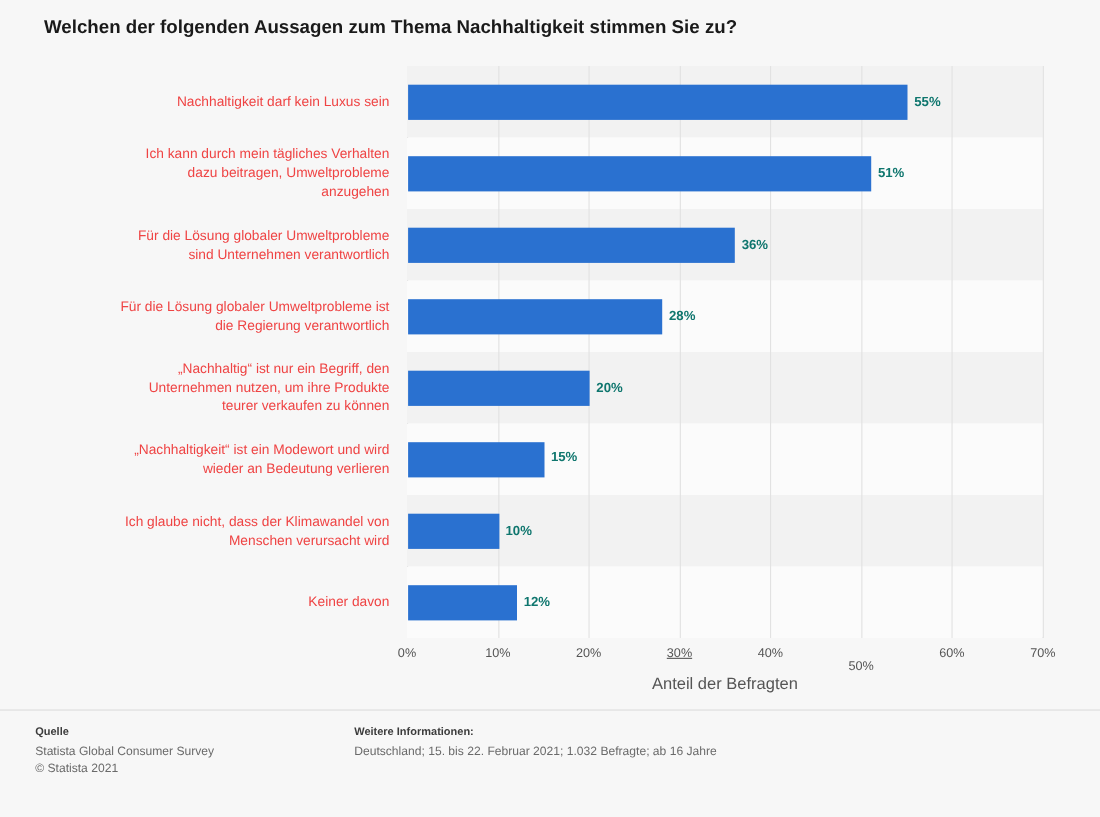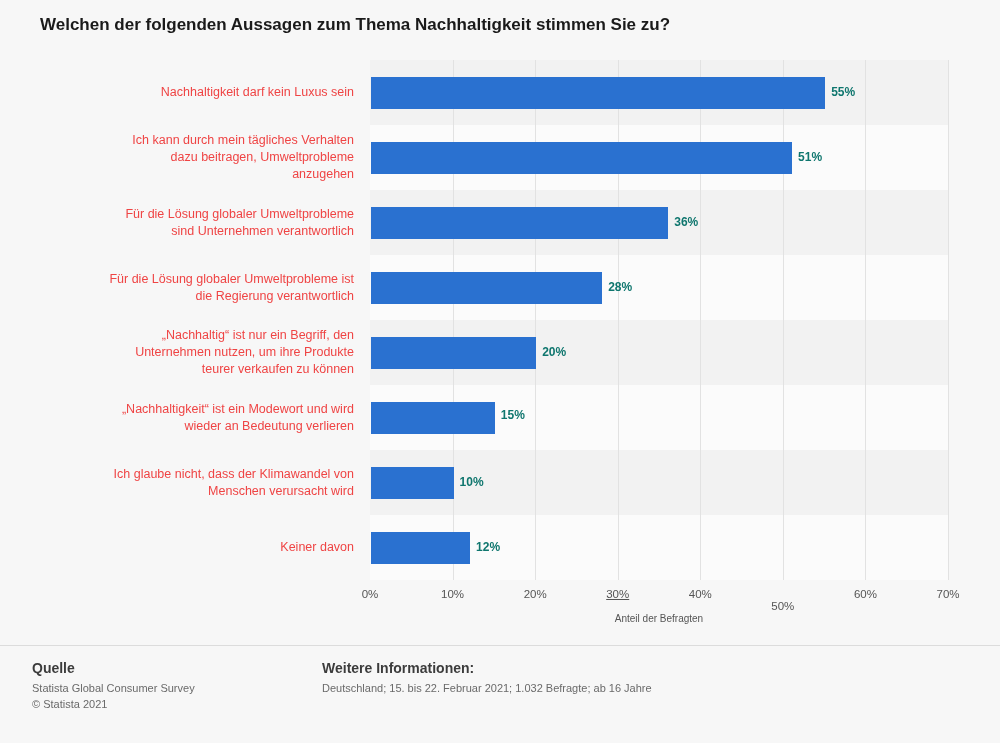--- a/index.html
+++ b/index.html
@@ -108,21 +108,21 @@
   }
   .tick-label {
     position: absolute;
     font-size: 11.5px;
     color: #555;
     transform: translateX(-50%);
     white-space: nowrap;
   }
   .x-axis-title {
     position: absolute;
-    font-size: 10px;
+    font-size: 15px;
     color: #555;
     text-align: center;
   }
   .footer {
     position: absolute;
     left: 0;
     top: 645px;
     width: 1000px;
     height: 98px;
     border-top: 1px solid #dcdcdc;
@@ -134,21 +134,21 @@
     top: 14px;
     width: 270px;
   }
   .footer-right {
     position: absolute;
     left: 322px;
     top: 14px;
     width: 640px;
   }
   .f-head {
-    font-size: 14px;
+    font-size: 10px;
     font-weight: bold;
     color: #3c3c3c;
     margin-bottom: 5px;
   }
   .f-line {
     font-size: 11px;
     color: #6a6a6a;
     line-height: 1.45;
   }
 </style>

